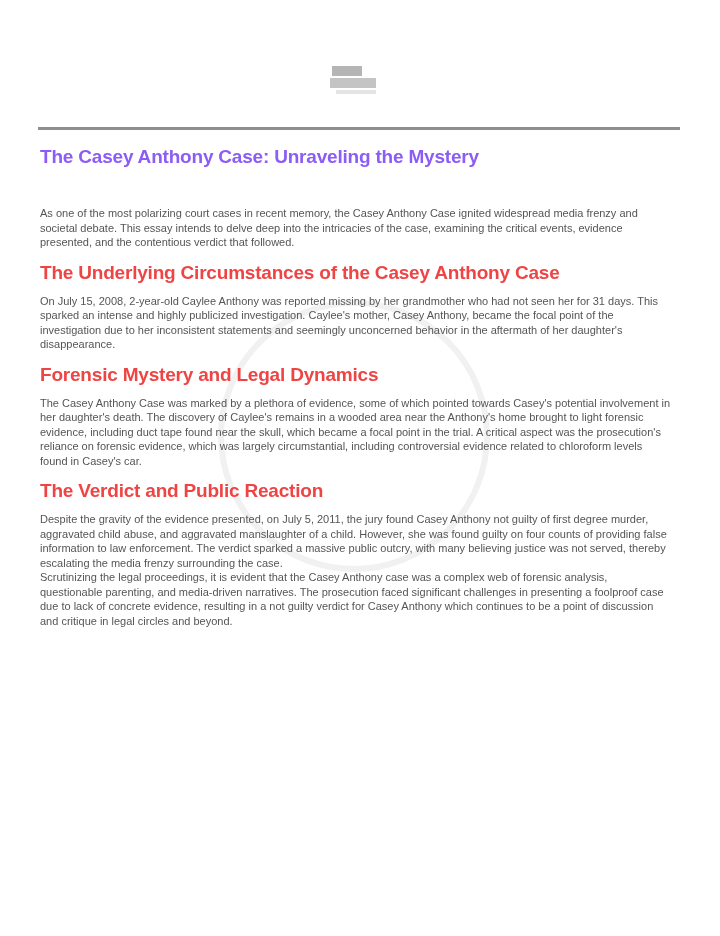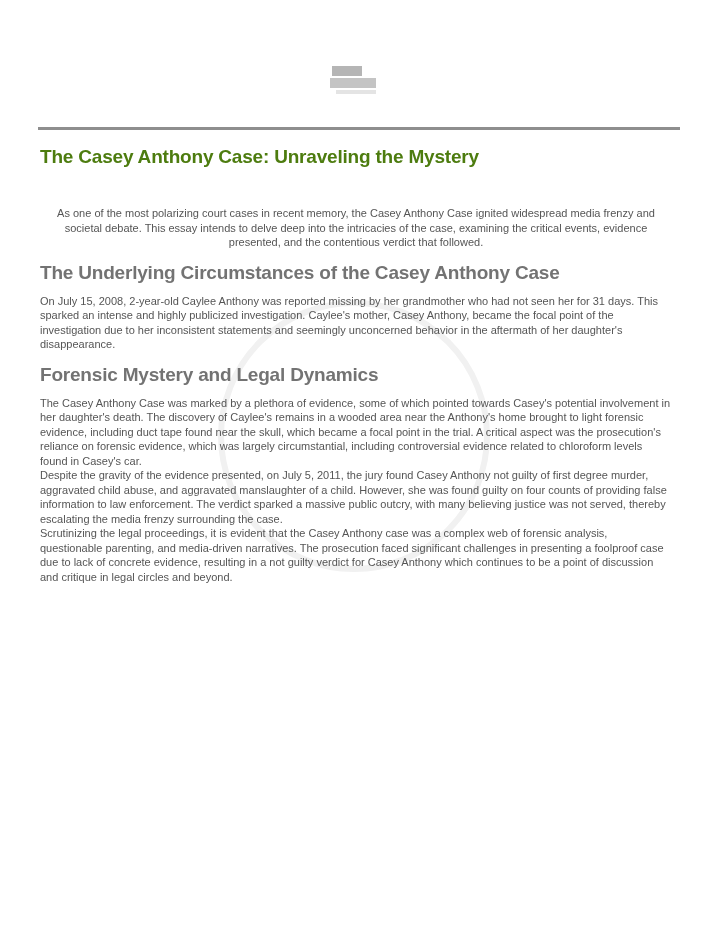--- a/index.html
+++ b/index.html
@@ -15,29 +15,29 @@
   .logo .l3 { position:absolute; left:8px; top:26px; width:40px; height:4px; background:#e4e4e4; }
   .rule {
     position: absolute; left: 38px; top: 127px; width: 642px; height: 3px; background: #8e8e8e;
   }
   .watermark {
     position: absolute; left: 218px; top: 300px; width: 260px; height: 260px;
     border: 6px solid #f1f1f1; border-radius: 50%; pointer-events: none;
   }
   .content { position: absolute; left: 40px; top: 140px; width: 632px; }
   h1 {
-    font-size: 19px; font-weight: bold; margin: 6px 0 0 0; color: #4d7c0f; letter-spacing: -0.2px;
+    font-size: 19px; font-weight: bold; margin: 6px 0 0 0; color: #8b5cf6; letter-spacing: -0.2px;
   }
   h2 {
-    font-size: 19px; font-weight: bold; margin: 12px 0 10px 0; color: #737373; letter-spacing: -0.2px;
+    font-size: 19px; font-weight: bold; margin: 12px 0 10px 0; color: #ef4444; letter-spacing: -0.2px;
   }
   p {
     font-size: 11px; line-height: 14.5px; margin: 0; color: #555;
   }
-  .intro { margin-top: 38px; text-align: center; }
+  .intro { margin-top: 38px; }
 </style>
 </head>
 <body>
 
 <div class="logo">
   <div class="l1"></div>
   <div class="l2"></div>
   <div class="l3"></div>
 </div>
 
@@ -47,16 +47,17 @@
 <div class="content">
   <h1>The Casey Anthony Case: Unraveling the Mystery</h1>
   <p class="intro">As one of the most polarizing court cases in recent memory, the Casey Anthony Case ignited widespread media frenzy and societal debate. This essay intends to delve deep into the intricacies of the case, examining the critical events, evidence presented, and the contentious verdict that followed.</p>
 
   <h2>The Underlying Circumstances of the Casey Anthony Case</h2>
   <p>On July 15, 2008, 2-year-old Caylee Anthony was reported missing by her grandmother who had not seen her for 31 days. This sparked an intense and highly publicized investigation. Caylee's mother, Casey Anthony, became the focal point of the investigation due to her inconsistent statements and seemingly unconcerned behavior in the aftermath of her daughter's disappearance.</p>
 
   <h2>Forensic Mystery and Legal Dynamics</h2>
   <p>The Casey Anthony Case was marked by a plethora of evidence, some of which pointed towards Casey's potential involvement in her daughter's death. The discovery of Caylee's remains in a wooded area near the Anthony's home brought to light forensic evidence, including duct tape found near the skull, which became a focal point in the trial. A critical aspect was the prosecution's reliance on forensic evidence, which was largely circumstantial, including controversial evidence related to chloroform levels found in Casey's car.</p>
 
+  <h2>The Verdict and Public Reaction</h2>
   <p>Despite the gravity of the evidence presented, on July 5, 2011, the jury found Casey Anthony not guilty of first degree murder, aggravated child abuse, and aggravated manslaughter of a child. However, she was found guilty on four counts of providing false information to law enforcement. The verdict sparked a massive public outcry, with many believing justice was not served, thereby escalating the media frenzy surrounding the case.</p>
 
   <p>Scrutinizing the legal proceedings, it is evident that the Casey Anthony case was a complex web of forensic analysis, questionable parenting, and media-driven narratives. The prosecution faced significant challenges in presenting a foolproof case due to lack of concrete evidence, resulting in a not guilty verdict for Casey Anthony which continues to be a point of discussion and critique in legal circles and beyond.</p>
 </div>
 
 </body></html>

